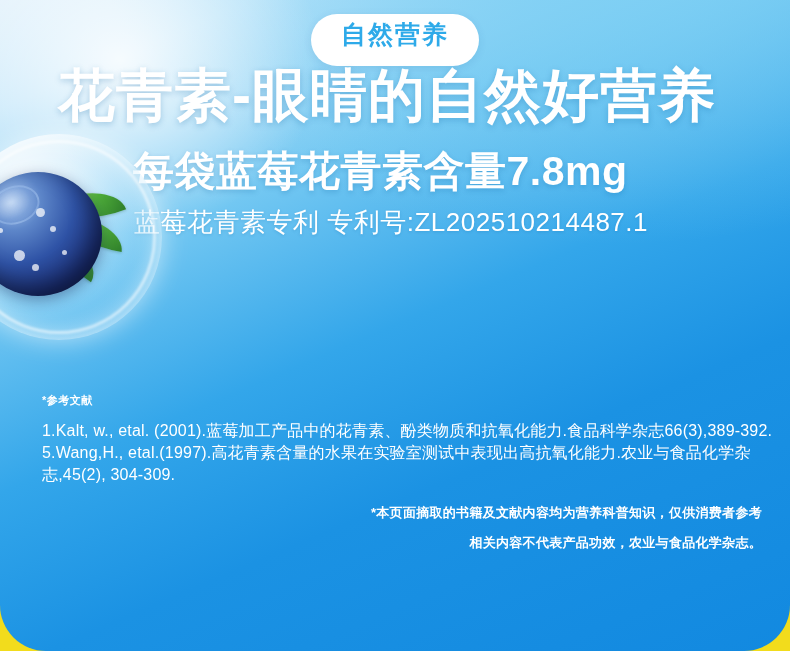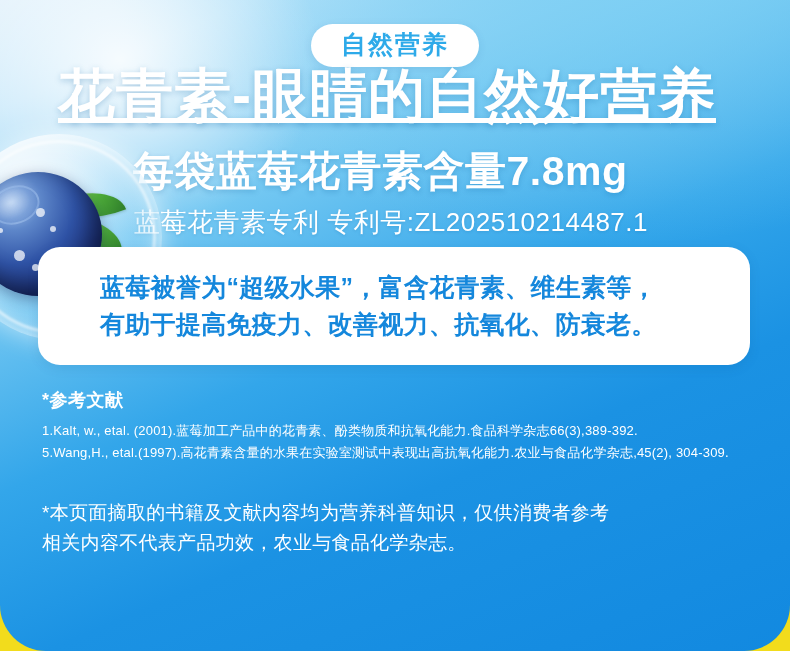--- a/index.html
+++ b/index.html
@@ -19,38 +19,37 @@
 
   
   .glow-tl{
     position:absolute;left:-90px;top:-120px;width:420px;height:360px;
     background:radial-gradient(ellipse at center,rgba(255,255,255,.85) 0%,rgba(255,255,255,0) 68%);
     pointer-events:none;
   }
 
   
   .badge{
-    position:absolute;left:50%;top:24px;transform:translateX(-50%);
+    position:absolute;left:50%;top:14px;transform:translateX(-50%);
     background:#ffffff;border-radius:999px;
-    padding:6px 30px 8px;
+    padding:6px 30px 17px;
     box-shadow:0 2px 8px rgba(0,70,140,.10);
   }
   .badge span{
     display:block;font-size:25px;line-height:29px;font-weight:bold;
     color:#2eaae9;letter-spacing:2px;
   }
 
   
   .headline{
     position:absolute;left:58px;top:62px;width:700px;
     color:#ffffff;font-size:57px;line-height:66px;font-weight:bold;
     letter-spacing:1px;
     text-shadow:0 2px 6px rgba(11,96,160,.28);
     white-space:nowrap;
-    text-decoration:underline;
   }
   .subline{
     position:absolute;left:133px;top:146px;width:660px;
     color:#ffffff;font-size:41px;line-height:50px;font-weight:bold;
     letter-spacing:.5px;white-space:nowrap;
     text-shadow:0 2px 5px rgba(11,96,160,.25);
   }
   .patent{
     position:absolute;left:134px;top:205px;width:660px;
     color:#ffffff;font-size:26px;line-height:34px;font-weight:normal;
@@ -113,34 +112,35 @@
     color:#1487dc;font-size:25px;line-height:37px;font-weight:bold;
     letter-spacing:.3px;white-space:nowrap;
   }
   .card p.l2{top:59px;}
 
   
   .refs{
     position:absolute;left:42px;top:388px;width:720px;color:#ffffff;
   }
   .refs .ref-title{
-    font-size:18px;line-height:24px;font-weight:bold;letter-spacing:.5px;
+    font-size:11px;line-height:24px;font-weight:bold;letter-spacing:.5px;
     margin-bottom:8px;
   }
   .refs .ref-line{
-    font-size:13px;line-height:22px;font-weight:normal;letter-spacing:.2px;
+    font-size:16px;line-height:22px;font-weight:normal;letter-spacing:.2px;
     white-space:nowrap;
   }
   .refs .ref-line.wrap{white-space:normal;}
   .disclaimer{
     position:absolute;left:42px;top:498px;width:720px;color:#ffffff;
   }
   .disclaimer div{
-    font-size:19px;line-height:30px;font-weight:normal;letter-spacing:.3px;
+    font-size:13px;line-height:30px;font-weight:bold;letter-spacing:.3px;
     white-space:nowrap;
+    text-align:right;
   }
 </style>
 </head>
 <body>
 
 <div id="poster">
 
   <div class="glow-tl"></div>
 
   <div class="badge">
@@ -160,24 +160,20 @@
       <div class="crown"></div>
       <div class="drop d1"></div>
       <div class="drop d2"></div>
       <div class="drop d3"></div>
       <div class="drop d4"></div>
       <div class="drop d5"></div>
       <div class="drop d6"></div>
     </div>
   </div>
 
-  <div class="card">
-    <p class="l1">蓝莓被誉为“超级水果”，富含花青素、维生素等，</p>
-    <p class="l2">有助于提高免疫力、改善视力、抗氧化、防衰老。</p>
-  </div>
 
   <div class="refs">
     <div class="ref-title">*参考文献</div>
     <div class="ref-line">1.Kalt, w., etal. (2001).蓝莓加工产品中的花青素、酚类物质和抗氧化能力.食品科学杂志66(3),389-392.</div>
     <div class="ref-line wrap">5.Wang,H., etal.(1997).高花青素含量的水果在实验室测试中表现出高抗氧化能力.农业与食品化学杂志,45(2), 304-309.</div>
   </div>
 
   <div class="disclaimer">
     <div>*本页面摘取的书籍及文献内容均为营养科普知识，仅供消费者参考</div>
     <div>相关内容不代表产品功效，农业与食品化学杂志。</div>

